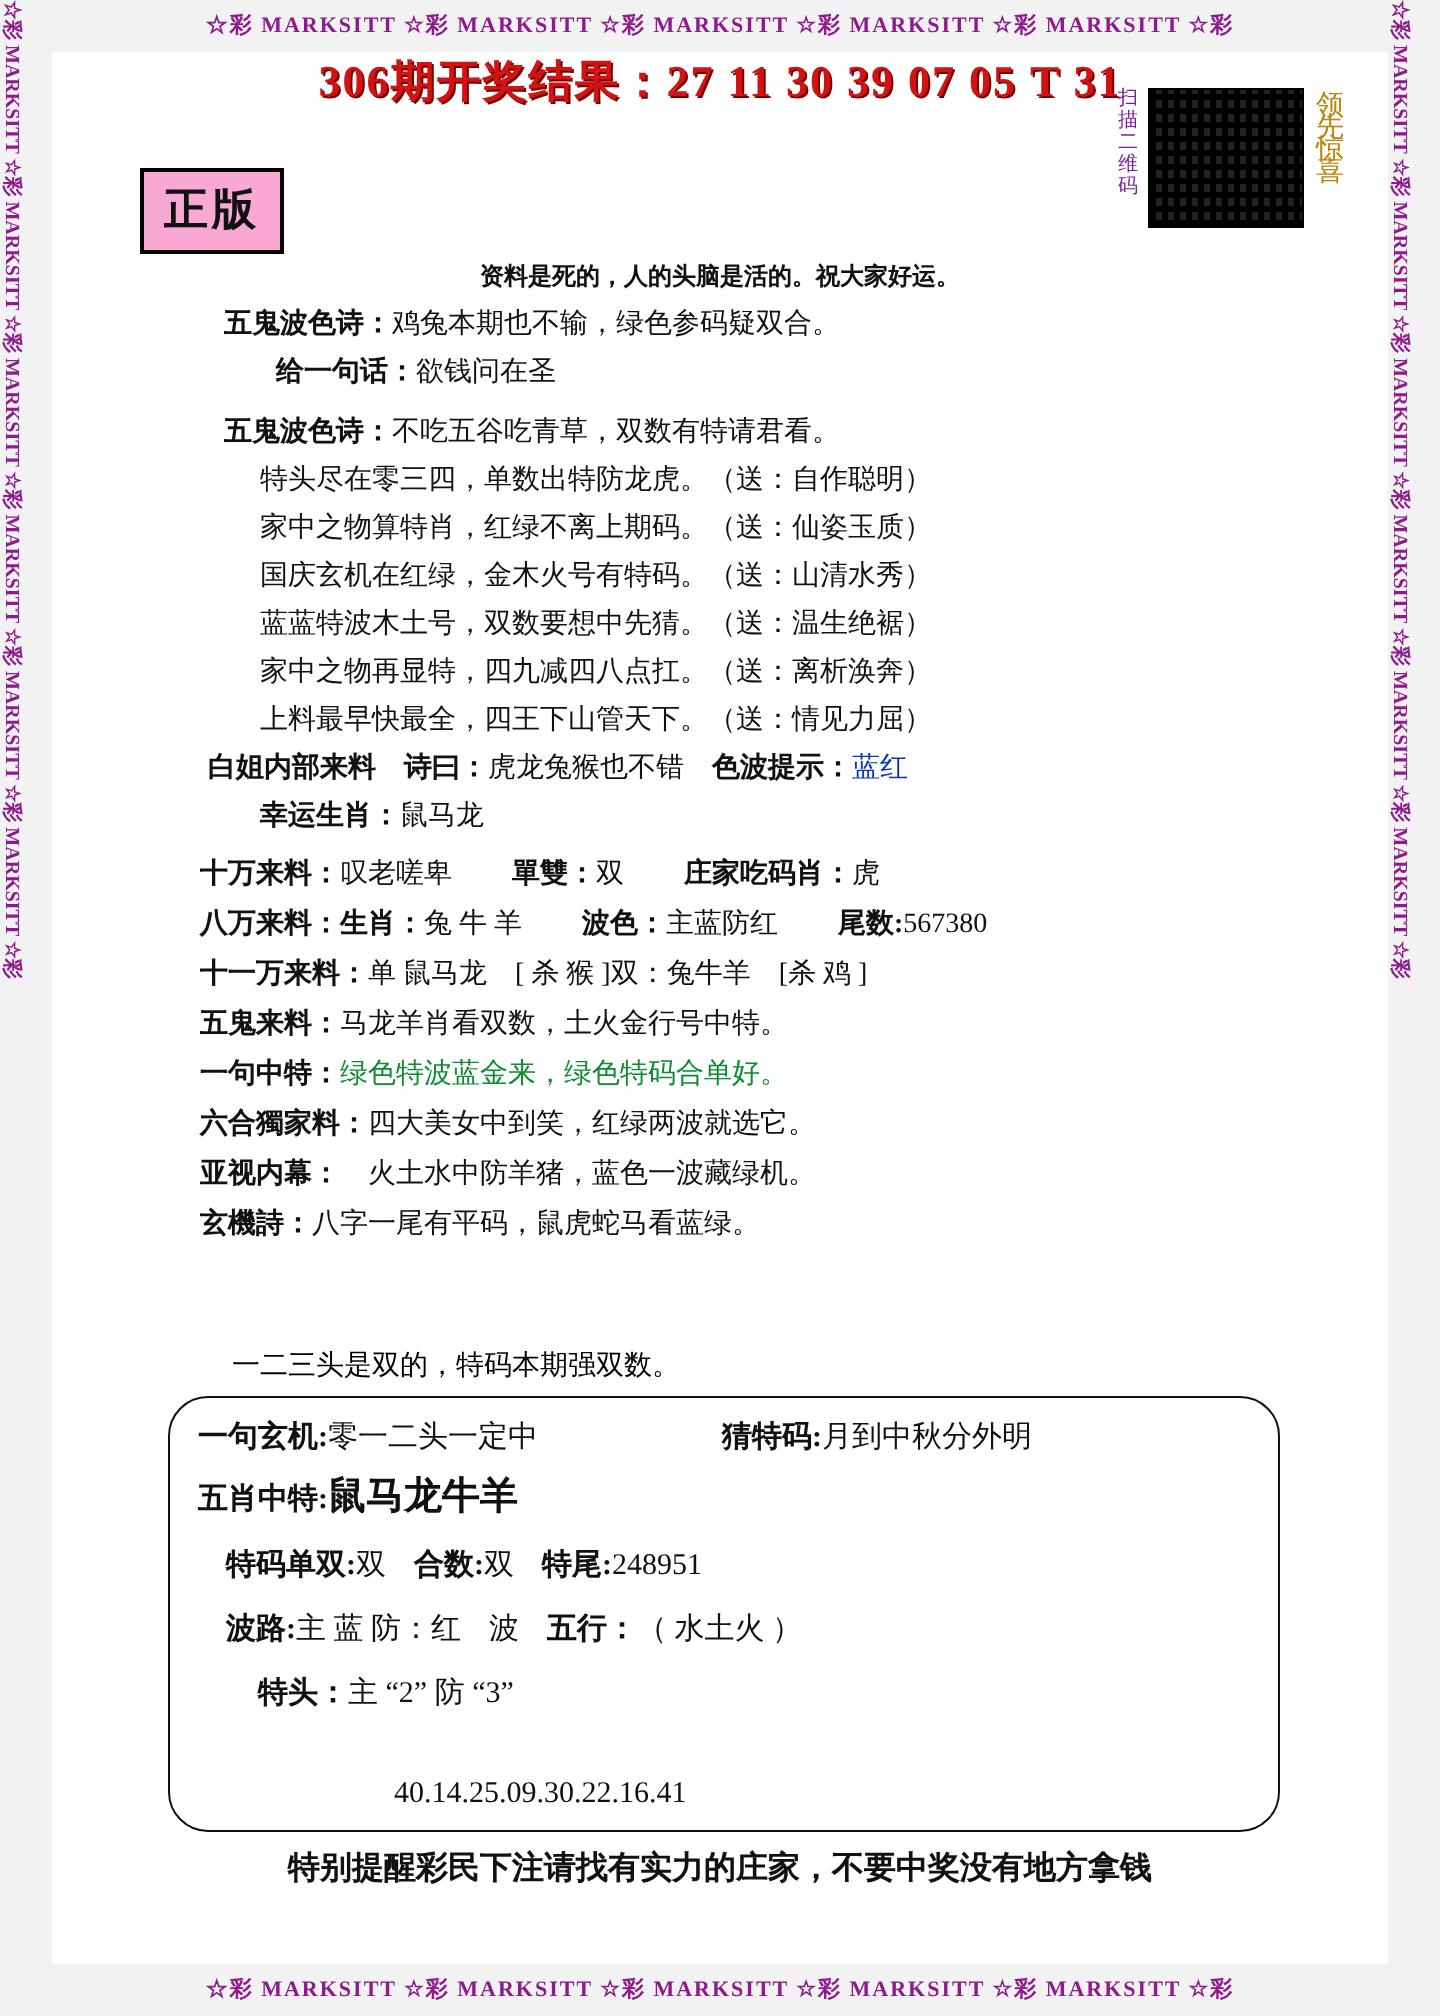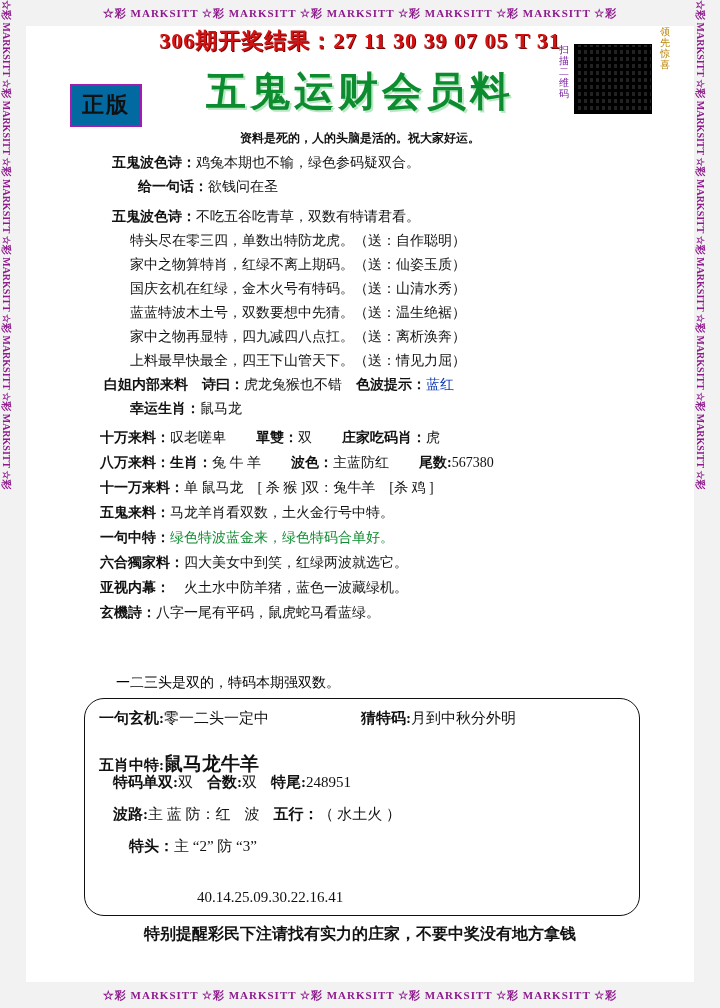--- a/index.html
+++ b/index.html
@@ -39,27 +39,27 @@
     letter-spacing: 1px;
     z-index: 20;
     text-shadow: 1px 1px 0 #7a0000;
     margin-top: 22px;
   }
 
   .zhengban {
     position: absolute;
     left: 44px;
     top: 58px;
-    border: 2px solid #a21caf;
+    border: 2px solid #000000;
     padding: 4px 10px 5px;
     font-size: 22px;
     font-weight: bold;
     color: #111;
     letter-spacing: 2px;
-    background: #0369a1;
+    background: #f9a8d4;
   }
 
   .title {
     position: absolute;
     left: 0;
     top: 38px;
     width: 668px;
     text-align: center;
     font-size: 40px;
     font-weight: bold;
@@ -86,26 +86,25 @@
     top: 18px;
     width: 16px;
     font-size: 10px;
     color: #7a1f9e;
     line-height: 11px;
     text-align: center;
   }
   .qr-label2 {
     position: absolute;
     right: 22px;
-    top: 0;
+    top: 22px;
     width: 14px;
-    font-size: 10px;
+    font-size: 14px;
     color: #b8860b;
     line-height: 11px;
-    text-align: center;
   }
 
   .sub1 {
     position: absolute;
     left: 0;
     top: 85px;
     width: 668px;
     text-align: center;
     font-size: 12px;
     font-weight: bold;
@@ -179,21 +178,21 @@
   .box .row {
     position: absolute;
     left: 0;
     width: 556px;
     font-size: 15px;
     color: #111;
     white-space: nowrap;
   }
   .r1 { top: 10px; padding-left: 14px; }
   .r1 .sep { display: inline-block; width: 92px; }
-  .r2 { top: 52px; padding-left: 14px; font-size: 18px; }
+  .r2 { top: 36px; padding-left: 14px; font-size: 18px; }
   .r3 { top: 74px; padding-left: 28px; font-size: 15px; }
   .r4 { top: 106px; padding-left: 28px; font-size: 15px; }
   .r5 { top: 138px; padding-left: 44px; font-size: 15px; }
   .r6 { top: 166px; padding-left: 36px; font-size: 15px; }
   .r7 { top: 190px; padding-left: 112px; font-size: 15px; }
 
   .bigchar { font-size: 19px; font-weight: bold; }
   .sp { display: inline-block; width: 14px; }
   .sp-wide { display: inline-block; width: 30px; }
 
@@ -269,21 +268,20 @@
 <div class="side-col right">
   <div class="run" style="transform: rotate(90deg) translate(0,-13px);">☆彩 MARKSITT ☆彩 MARKSITT ☆彩 MARKSITT ☆彩 MARKSITT ☆彩 MARKSITT ☆彩 MARKSITT ☆彩</div>
 </div>
 
 <div class="page">
 
   <div class="headline">306期开奖结果：27 11 30 39 07 05 T 31</div>
 
   <div class="zhengban">正版</div>
 
-  <div class="title">五鬼运财会员料</div>
 
   <div class="qr-label">扫描二维码</div>
   <div class="qr"></div>
   <div class="qr-label2">领先惊喜</div>
 
   <div class="sub2">资料是死的，人的头脑是活的。祝大家好运。</div>
 
   <div class="body-block">
 
     <div class="line indent-4">

